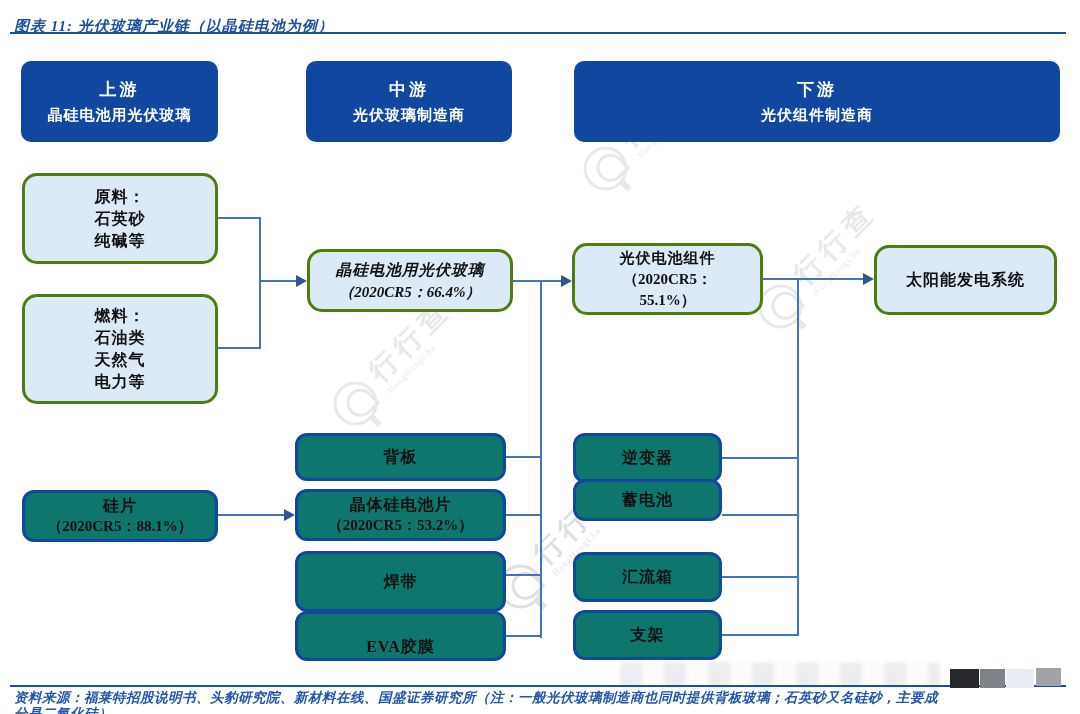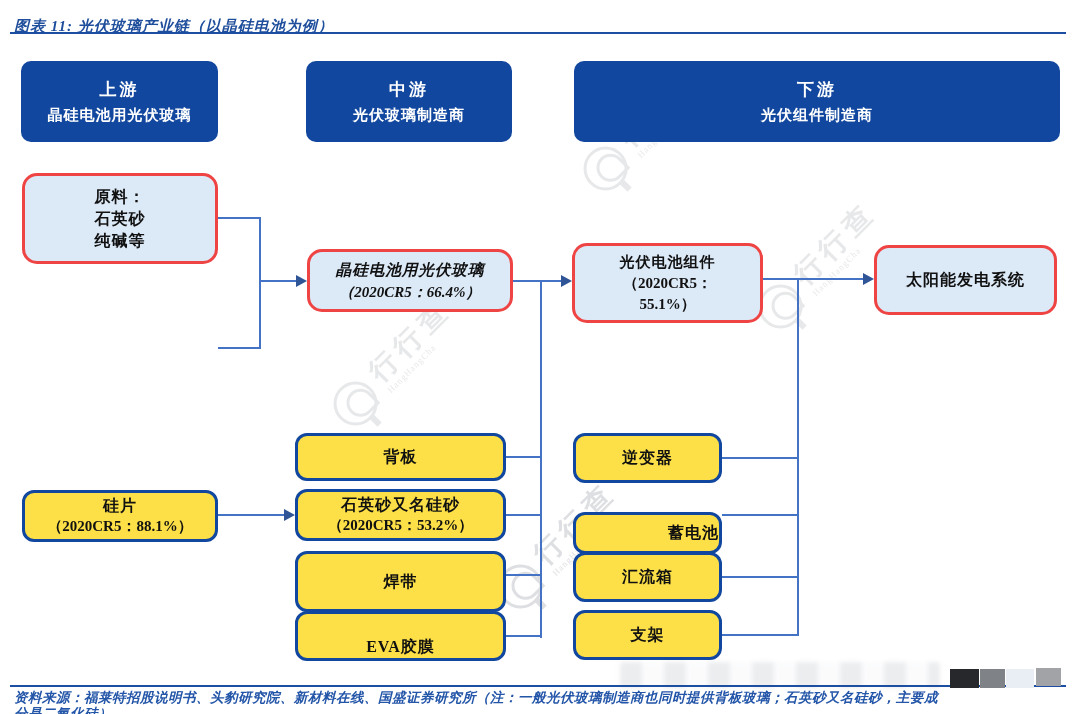--- a/index.html
+++ b/index.html
@@ -28,38 +28,38 @@
   #stage-mid  { left:306px; top:61px; width:206px; height:81px; }
   #stage-down { left:574px; top:61px; width:486px; height:81px; }
   
   .node {
     position:absolute; display:flex; flex-direction:column; align-items:center;
     justify-content:center; text-align:center; color:#111111; font-weight:bold;
     z-index:3; background:#ffffff;
   }
   .node .ln { line-height:22px; font-size:16px; letter-spacing:1px; }
   .node .ln-num { line-height:22px; font-size:15px; letter-spacing:0; }
-  .fill-blue { background:#dce9f7; border:3px solid #ef4444; border-radius:15px; }
-  .fill-white { background:#fde047; border:3px solid #11479e; border-radius:12px; }
+  .fill-blue { background:#dce9f7; border:3px solid #4d7c0f; border-radius:15px; }
+  .fill-white { background:#0f766e; border:3px solid #11479e; border-radius:12px; }
   #node-raw    { left:22px;  top:173px; width:196px; height:91px; }
   #node-fuel   { left:22px;  top:294px; width:196px; height:110px; }
   #node-glass  { left:307px; top:249px; width:206px; height:63px;font-style:italic; }
   #node-glass .ln { font-size:15.5px; line-height:23px; }
-  #node-module { left:572px; top:243px; width:191px; height:80px; }
+  #node-module { left:572px; top:243px; width:191px; height:72px; }
   #node-module .ln, #node-module .ln-num { font-size:15px; line-height:21px; }
   #node-system { left:874px; top:245px; width:183px; height:70px; }
   #node-wafer  { left:22px;  top:490px; width:196px; height:52px; }
   #node-wafer .ln, #node-wafer .ln-num { line-height:21px; }
   #node-backsheet { left:295px; top:433px; width:211px; height:48px; }
   #node-cell      { left:295px; top:489px; width:211px; height:52px; }
   #node-cell .ln, #node-cell .ln-num { line-height:21px; }
   #node-ribbon    { left:295px; top:551px; width:211px; height:61px; }
   #node-eva       { left:295px; top:611px; width:211px; height:50px;justify-content:flex-end; }
   #node-inverter  { left:573px; top:433px; width:149px; height:50px; }
-  #node-battery   { left:573px; top:512px; width:149px; height:42px;align-items:flex-end; }
+  #node-battery   { left:573px; top:479px; width:149px; height:42px; }
   #node-combiner  { left:573px; top:552px; width:149px; height:50px; }
   #node-bracket   { left:573px; top:610px; width:149px; height:50px; }
   
   .hline, .vline { position:absolute; background:#4472c4; z-index:2; }
   .hline { height:2px; } .vline { width:2px; }
   .arrow-right {
     position:absolute; width:0; height:0; z-index:2;
     border-top:6px solid transparent; border-bottom:6px solid transparent;
     border-left:11px solid #2f5597;
   }
@@ -147,34 +147,40 @@
   <div class="stage" id="stage-down">
     <span class="t1">下游</span>
     <span class="t2">光伏组件制造商</span>
   </div>
 
   <div class="node fill-blue" id="node-raw">
     <span class="ln">原料：</span>
     <span class="ln">石英砂</span>
     <span class="ln">纯碱等</span>
   </div>
+  <div class="node fill-blue" id="node-fuel">
+    <span class="ln">燃料：</span>
+    <span class="ln">石油类</span>
+    <span class="ln">天然气</span>
+    <span class="ln">电力等</span>
+  </div>
   <div class="node fill-white" id="node-wafer">
     <span class="ln">硅片</span>
     <span class="ln-num">（2020CR5：88.1%）</span>
   </div>
 
   <div class="node fill-blue" id="node-glass">
     <span class="ln">晶硅电池用光伏玻璃</span>
     <span class="ln-num">（2020CR5：66.4%）</span>
   </div>
   <div class="node fill-white" id="node-backsheet">
     <span class="ln">背板</span>
   </div>
   <div class="node fill-white" id="node-cell">
-    <span class="ln">石英砂又名硅砂</span>
+    <span class="ln">晶体硅电池片</span>
     <span class="ln-num">（2020CR5：53.2%）</span>
   </div>
   <div class="node fill-white" id="node-ribbon">
     <span class="ln">焊带</span>
   </div>
   <div class="node fill-white" id="node-eva">
     <span class="ln">EVA胶膜</span>
   </div>
 
   <div class="node fill-blue" id="node-module">

